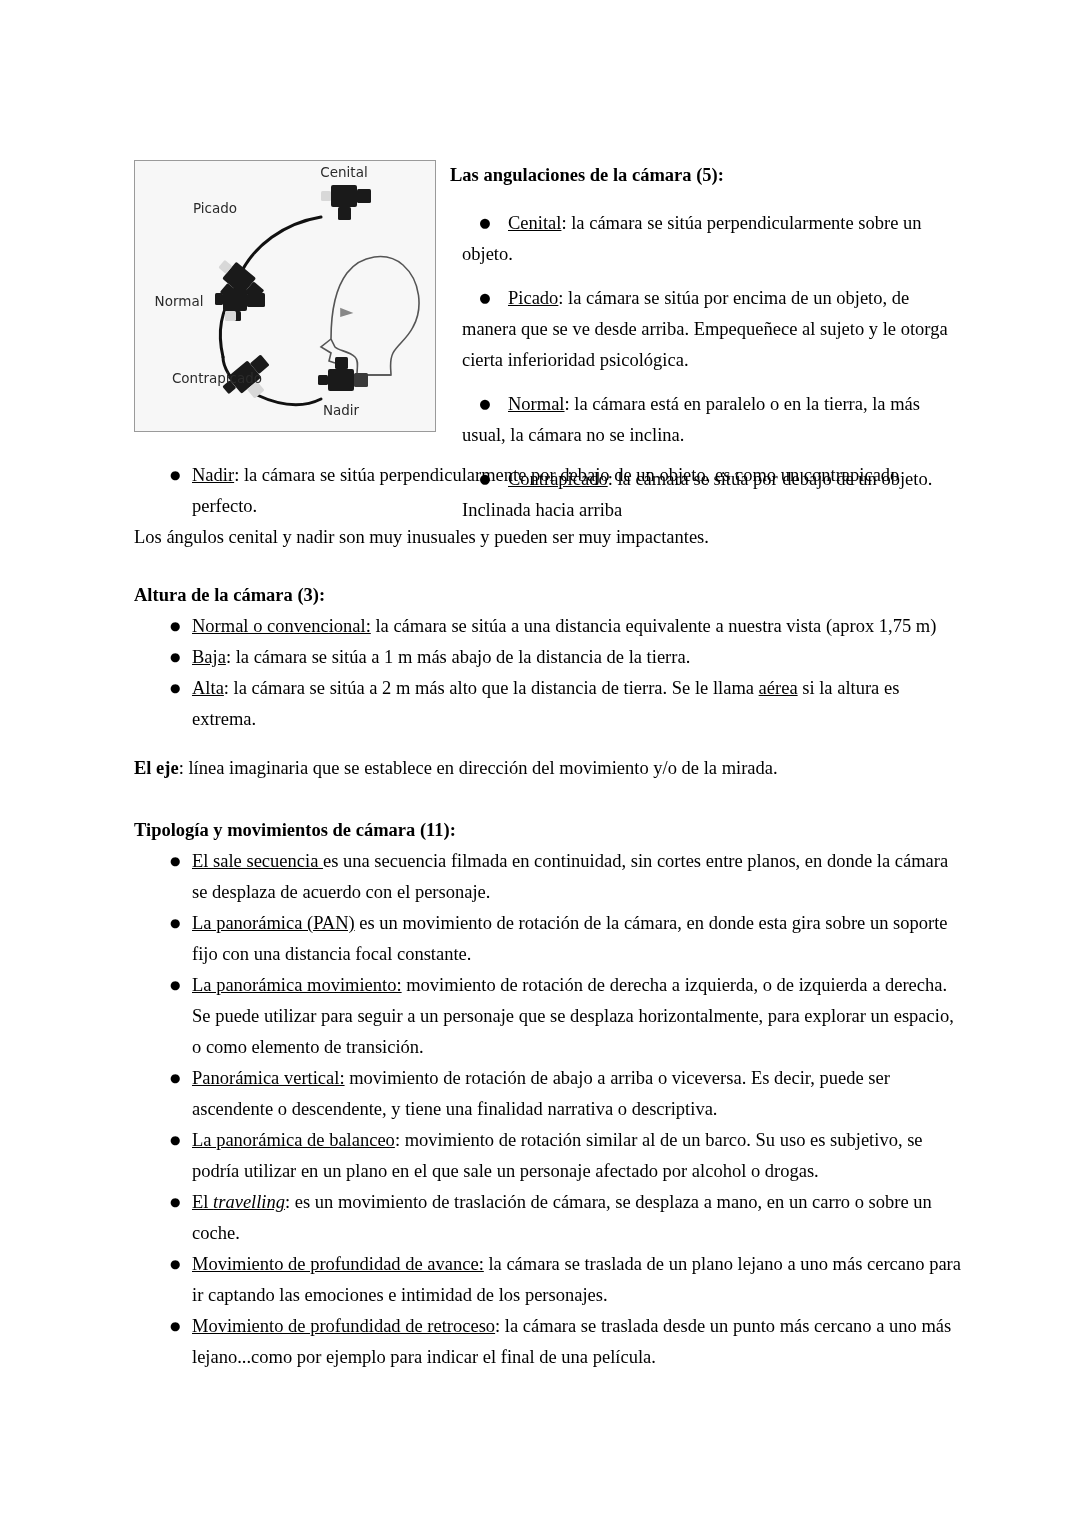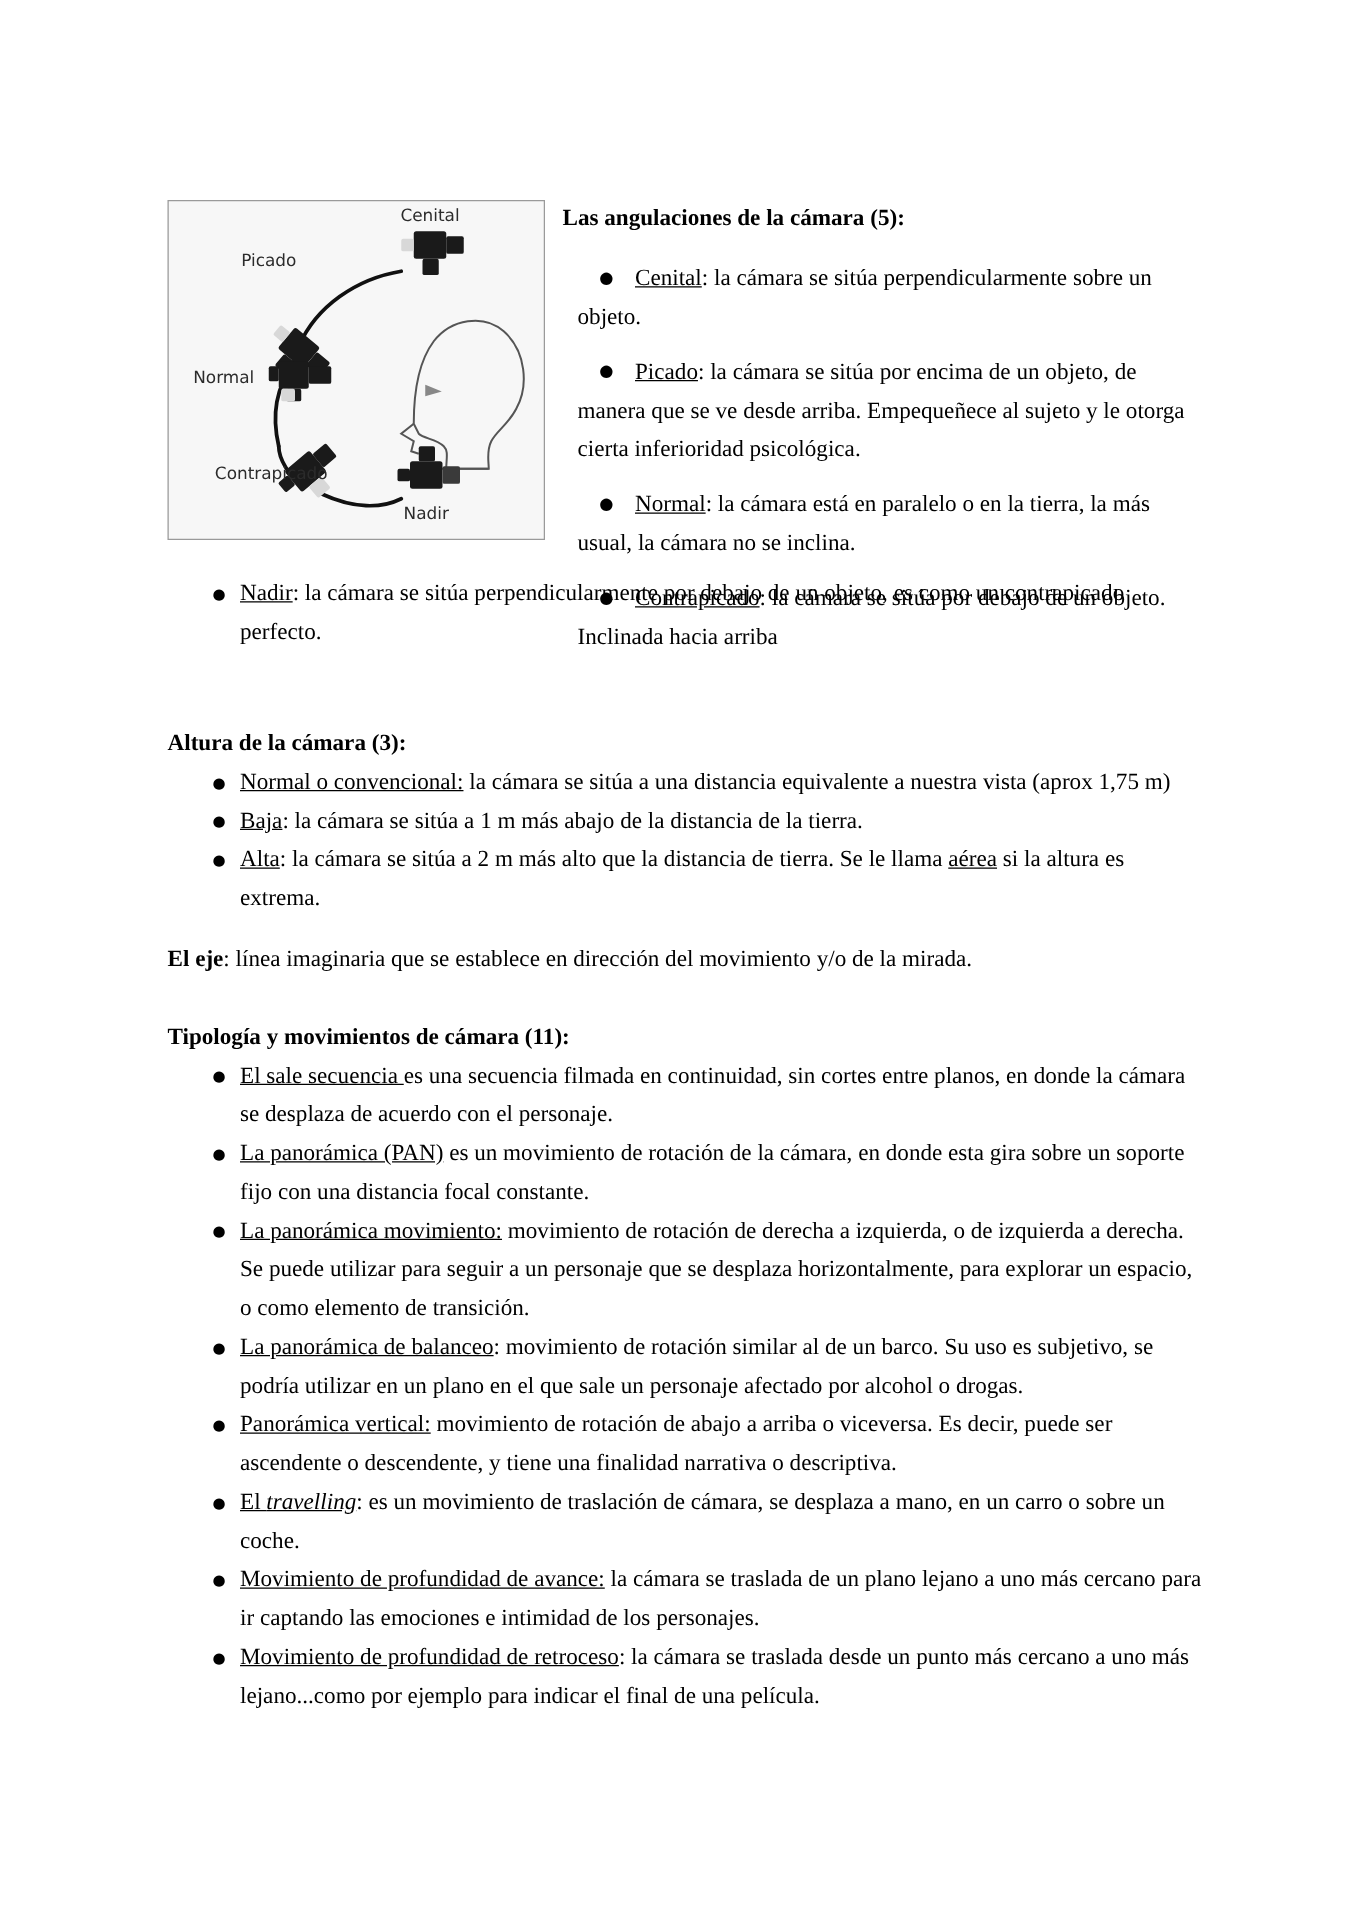--- a/index.html
+++ b/index.html
@@ -199,20 +199,21 @@
       <p class="bul"><span class="bdot">●</span><u class="ul">Normal</u><span>: la cámara está en paralelo o en la tierra, la  más usual, la cámara no se inclina.</span></p>
 
       <p class="bul"><span class="bdot">●</span><u class="ul">Contrapicado</u><span>: la cámara se sitúa por debajo de un objeto. Inclinada hacia arriba</span></p>
     </div>
   </div>
 
   <div class="below" style="top:460px;">
     <ul class="bl">
       <li><u class="ul">Nadir</u><span>: la cámara se sitúa perpendicularmente por debajo de un objeto, es como un contrapicado perfecto.</span></li>
     </ul>
+    <p class="plain">Los ángulos cenital y nadir son muy inusuales y pueden ser muy impactantes.</p>
   </div>
 
   <div class="below" style="top:580px;">
     <p class="sec-head">Altura de la cámara (3):</p>
     <ul class="bl">
       <li><u class="ul">Normal o convencional:</u><span> la cámara se sitúa a una distancia equivalente a nuestra vista (aprox 1,75 m)</span></li>
       <li><u class="ul">Baja</u><span>: la cámara se sitúa a 1 m más abajo de la distancia de la tierra.</span></li>
       <li><u class="ul">Alta</u><span>: la cámara se sitúa a 2 m más alto que la distancia de tierra. Se le llama </span><u class="ul">aérea</u><span> si la altura es extrema.</span></li>
     </ul>
   </div>
@@ -224,23 +225,23 @@
   <div class="below" style="top:815px;">
     <p class="sec-head">Tipología y movimientos de cámara (11):</p>
     <ul class="bl">
 
       <li><u class="ul">El sale secuencia </u><span>es una secuencia filmada en continuidad, sin cortes entre planos, en donde la cámara se desplaza de acuerdo con el personaje.</span></li>
 
       <li><u class="ul">La panorámica (PAN)</u><span> es un movimiento de rotación de la cámara, en donde esta gira sobre un soporte fijo con una distancia focal constante.</span></li>
 
       <li><u class="ul">La panorámica movimiento:</u><span> movimiento de rotación de derecha a izquierda, o de izquierda a derecha. Se puede utilizar para seguir a un personaje que se desplaza horizontalmente, para explorar un espacio, o como elemento de transición.</span></li>
 
+      <li><u class="ul">Panorámica vertical:</u><span> movimiento de rotación de abajo a arriba o viceversa. Es decir, puede ser ascendente o descendente, y tiene una finalidad narrativa o descriptiva.</span></li>
+
       <li><u class="ul">La panorámica de balanceo</u><span>: movimiento de rotación similar al de un barco. Su uso es subjetivo, se podría utilizar en un plano en el que sale un personaje afectado por alcohol o drogas.</span></li>
-
-      <li><u class="ul">Panorámica vertical:</u><span> movimiento de rotación de abajo a arriba o viceversa. Es decir, puede ser ascendente o descendente, y tiene una finalidad narrativa o descriptiva.</span></li>
 
       <li><u class="ul">El </u><u class="ul it">travelling</u><span>: es un movimiento de traslación de cámara, se desplaza a mano, en un carro o sobre un coche.</span></li>
 
       <li><u class="ul">Movimiento de profundidad de avance:</u><span> la cámara se traslada de un plano lejano a uno más cercano para ir captando las emociones e intimidad de los personajes.</span></li>
 
       <li><u class="ul">Movimiento de profundidad de retroceso</u><span>: la cámara se traslada desde un punto más cercano a uno más lejano...como por ejemplo para indicar el final de una película.</span></li>
     </ul>
   </div>
 
 </div>

